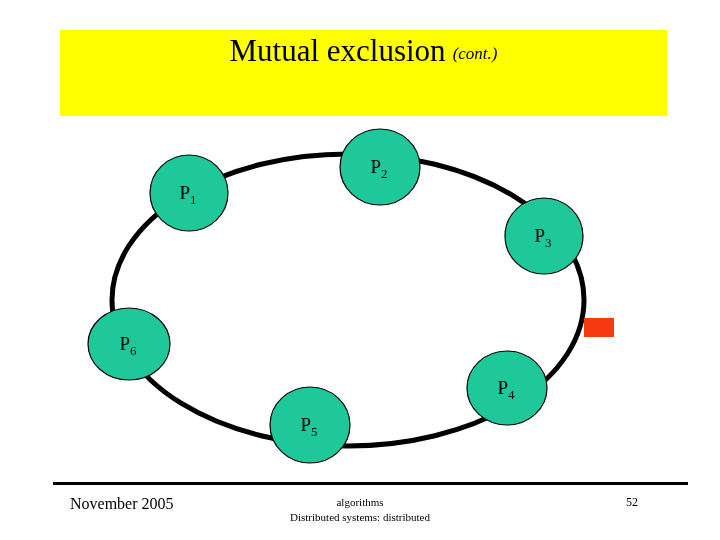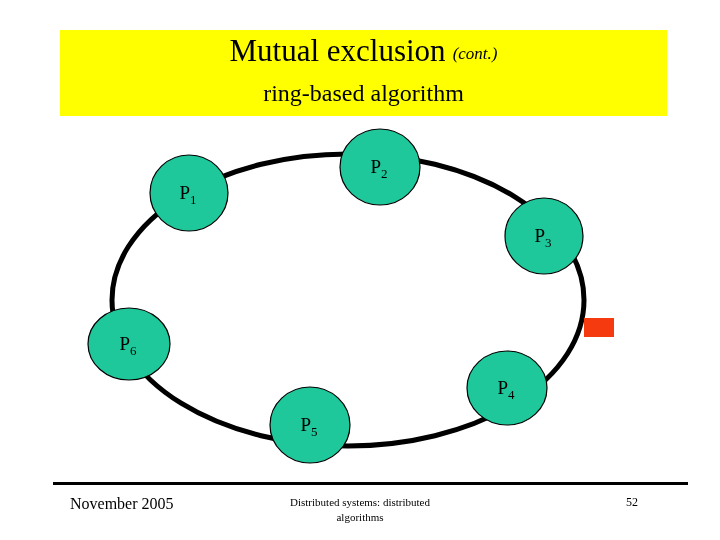--- a/index.html
+++ b/index.html
@@ -119,21 +119,20 @@
 </style>
 </head>
 <body>
 
 <div id="slide">
 
   <div class="title-band">
     <div class="title-line1">
       <span class="title-main">Mutual exclusion</span><span class="title-cont">(cont.)</span>
     </div>
-    <div class="title-line2">ring-based algorithm</div>
   </div>
 
   <div class="diagram">
     <svg width="720" height="365" viewBox="0 0 720 365" xmlns="http://www.w3.org/2000/svg">
       <ellipse id="ring-path" cx="348" cy="184" rx="236" ry="146" fill="none" stroke="#000000" stroke-width="5"></ellipse>
 
       <g id="nodes-group">
           <g>
             <ellipse cx="189" cy="77" rx="39" ry="38" fill="#1ec89a" stroke="#000000" stroke-width="1.2"></ellipse>
             <text class="node-label" x="188" y="83" text-anchor="middle"><tspan>P</tspan><tspan class="node-sub" dy="5">1</tspan></text>
@@ -160,18 +159,18 @@
           </g>
         </g>
 
       <rect id="token-rect" x="584" y="202" width="30" height="19" fill="#f63a0f" stroke="none"></rect>
     </svg>
   </div>
 
   <div class="footer-rule"></div>
   <div class="footer-date">November 2005</div>
   <div class="footer-center">
+    <div>algorithms</div>
     <div>Distributed systems: distributed</div>
-    <div>algorithms</div>
   </div>
   <div class="footer-page">52</div>
 
 </div>
 
 </body></html>

